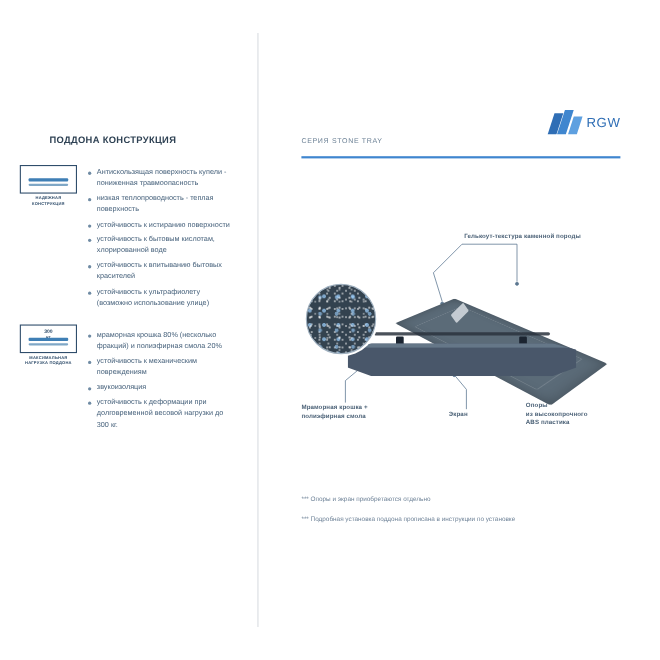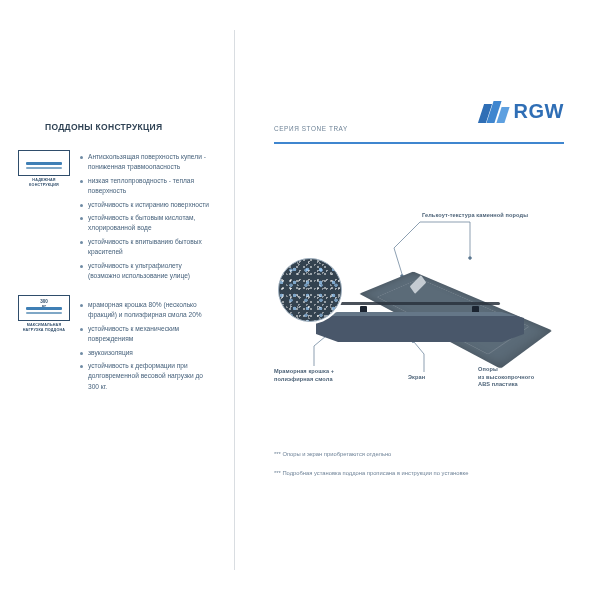--- a/index.html
+++ b/index.html
@@ -161,22 +161,22 @@
   .logo .mark i {
     position: absolute;
     display: block;
     background: #2f6eb5;
   }
   .logo .mark i.p1 { left: 0;  top: 3px;  width: 8px;  height: 19px; transform: skewX(-18deg); }
   .logo .mark i.p2 { left: 9px; top: 0;   width: 8px;  height: 22px; transform: skewX(-18deg); background:#3f86cf; }
   .logo .mark i.p3 { left: 18px; top: 6px; width: 8px; height: 16px; transform: skewX(-18deg); background:#5ea0e0; }
   .logo .txt {
     display: inline-block;
-    font-size: 20px;
-    font-weight: bold;
+    font-size: 12px;
+    font-weight: normal;
     color: #2f6eb5;
     letter-spacing: .5px;
     vertical-align: middle;
     margin-left: 2px;
   }
   .rule {
     position: absolute;
     left: 22px;
     right: 6px;
     top: 112px;
@@ -323,21 +323,21 @@
   }
   .notes div { margin-bottom: 10px; }
 </style>
 </head>
 <body>
 
 <div class="page">
 
   <div class="left-col"></div>
 
-  <div class="left-title">ПОДДОНЫ КОНСТРУКЦИЯ</div>
+  <div class="left-title">ПОДДОНА КОНСТРУКЦИЯ</div>
 
   <div class="badge badge1">
     <div class="badge-box">
       <span class="bar"></span>
       <span class="bar b2"></span>
     </div>
     <div class="badge-cap">НАДЕЖНАЯ<br>КОНСТРУКЦИЯ</div>
   </div>
 
   <div class="badge badge2">

